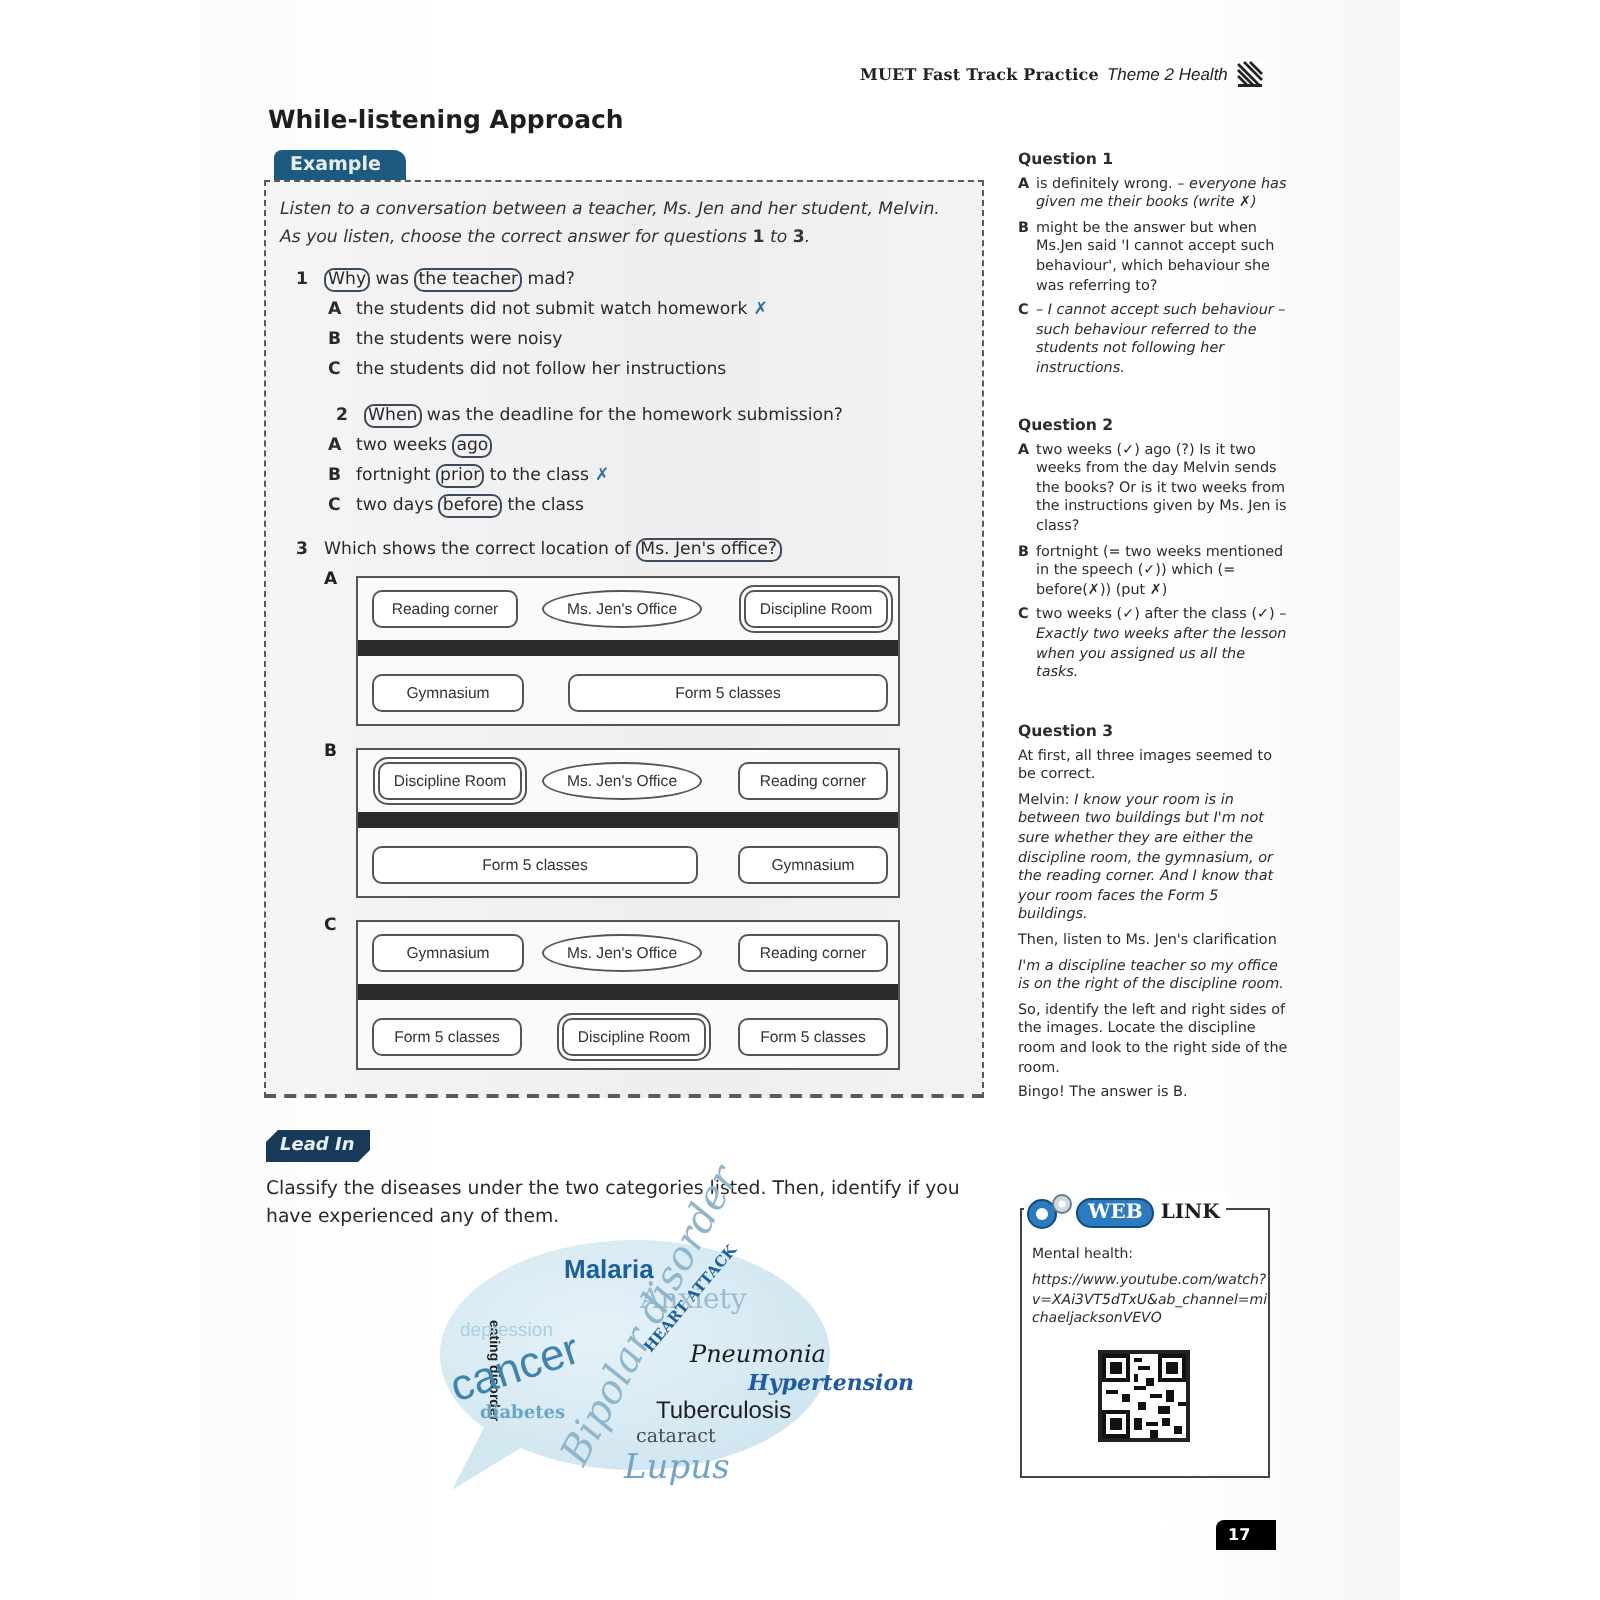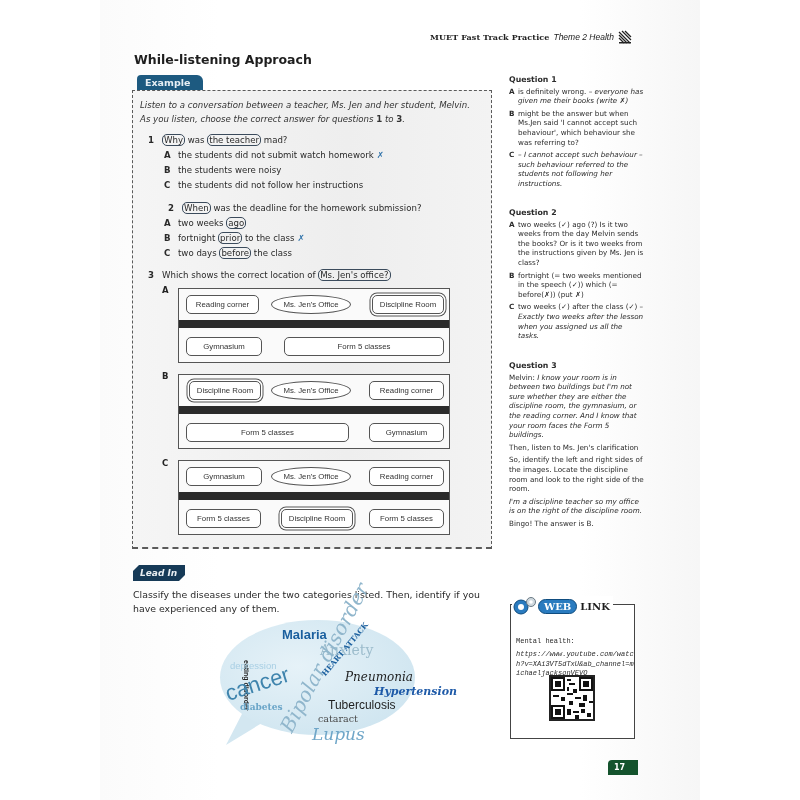--- a/index.html
+++ b/index.html
@@ -57,25 +57,25 @@
   .rcol .it .l { font-weight: bold; width: 9px; flex: none; }
   .rcol i { font-style: italic; }
   .rcol p { margin-bottom: 3px; }
 
   
   .weblink { position: absolute; left: 510px; top: 604px; width: 125px; height: 135px; border: 1.2px solid #444; background: #fff; }
   .wl-head { position: absolute; left: 512px; top: 596px; display: flex; align-items: center; background: #fff; padding-right: 3px; }
   .gear { width: 26px; height: 20px; }
   .wl-web { background: #2a7bbf; color: #fff; font-family: "DejaVu Serif", serif; font-weight: bold; font-size: 10px; padding: 1px 5px; border-radius: 8px; border: 1.5px solid #0f4c7f; }
   .wl-link { font-family: "DejaVu Serif", serif; font-weight: bold; font-size: 10px; margin-left: 3px; color: #1c1c1c; }
-  .wl-body { position: absolute; left: 516px; top: 637px; width: 118px; font-size: 7px; line-height: 9.3px; color: #2b2b2b; font-family: Liberation Mono, monospace; }
+  .wl-body { position: absolute; left: 516px; top: 623px; width: 118px; font-size: 7px; line-height: 9.3px; color: #2b2b2b; }
   .wl-body .url { font-style: italic; margin-top: 4px; word-break: break-all; }
   .qr { position: absolute; left: 549px; top: 675px; width: 46px; height: 46px; border: 2px solid #222; background: #fff; }
 
-  .pagenum { position: absolute; left: 608px; top: 760px; width: 30px; height: 15px; background: #14532d; color: #fff; font-size: 8px; font-weight: bold; padding-left: 6px; line-height: 15px; border-radius: 4px 0 0 0; }
+  .pagenum { position: absolute; left: 608px; top: 760px; width: 30px; height: 15px; background: #000000; color: #fff; font-size: 8px; font-weight: bold; padding-left: 6px; line-height: 15px; border-radius: 4px 0 0 0; }
 </style>
 </head>
 <body>
 
 <div class="page-shadow"></div>
 
 <div class="running-head">
   <span class="book">MUET Fast Track Practice</span>
   <span class="theme">Theme 2 Health</span>
   <span class="rh-icon">
@@ -198,24 +198,25 @@
       <span>fortnight (= two weeks mentioned in the speech (✓)) which (= before(✗)) (put ✗)</span>
     </div>
   <div class="it">
       <span class="l">C</span>
       <span><span>two weeks (✓) after the class (✓) – </span><i>Exactly two weeks after the lesson when you assigned us all the tasks.</i></span>
     </div>
 </div>
 
 <div class="rcol" style="top:361px;">
   <div class="h">Question 3</div>
+  <p>At first, all three images seemed to be correct.</p>
   <p><span>Melvin: </span><i>I know your room is in between two buildings but I'm not sure whether they are either the discipline room, the gymnasium, or the reading corner. And I know that your room faces the Form 5 buildings.</i></p>
   <p>Then, listen to Ms. Jen's clarification</p>
+  <p><i>I'm a discipline teacher so my office is on the right of the discipline room.</i></p>
   <p>So, identify the left and right sides of the images. Locate the discipline room and look to the right side of the room.</p>
-  <p><i>I'm a discipline teacher so my office is on the right of the discipline room.</i></p>
   <p>Bingo! The answer is B.</p>
 </div>
 
 <div class="weblink"></div>
 <div class="wl-head">
   <span class="gear">
     <svg width="26" height="20" viewBox="0 0 26 20">
       <circle cx="9" cy="11" r="7" fill="#2a7bbf" stroke="#0f4c7f" stroke-width="1"></circle>
       <circle cx="9" cy="11" r="3" fill="#fff"></circle>
       <circle cx="19" cy="6" r="4.5" fill="#cfd8de" stroke="#6b7b86" stroke-width="1"></circle>

